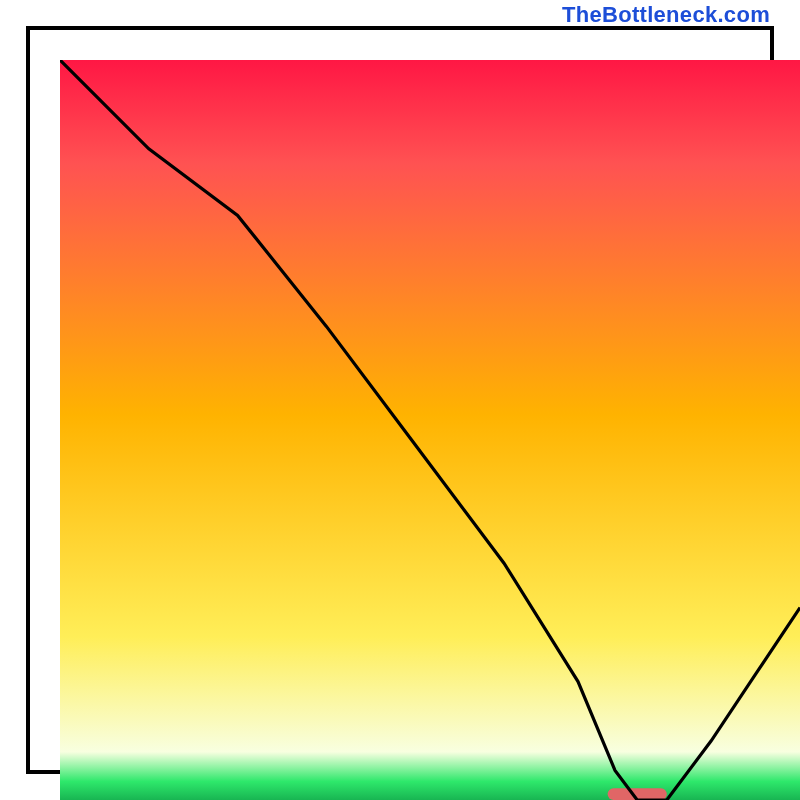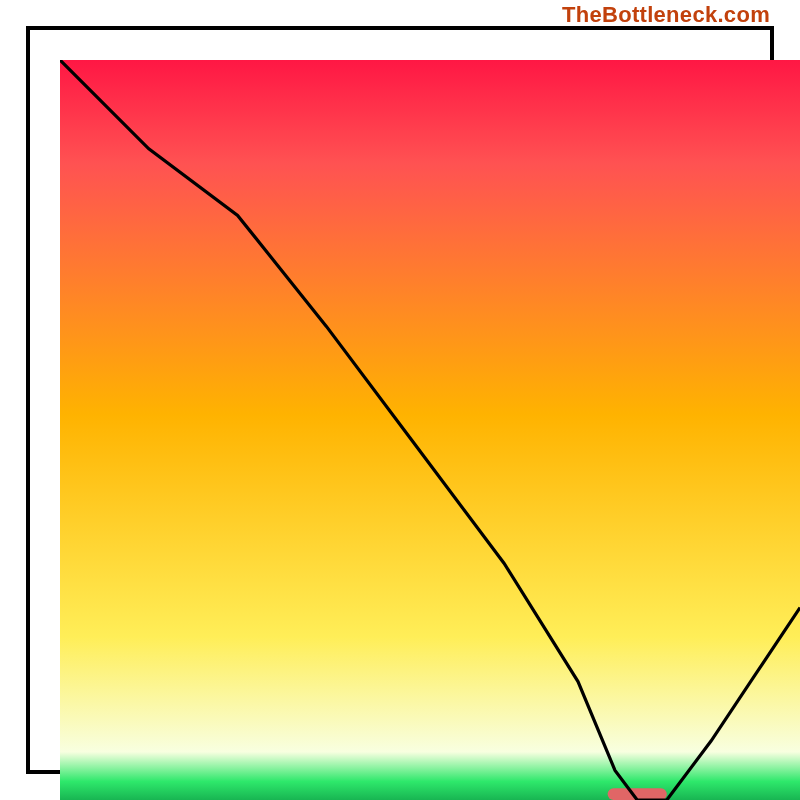--- a/index.html
+++ b/index.html
@@ -1,17 +1,17 @@
 <!DOCTYPE html>
 <html><head>
 <meta charset="utf-8">
 <style>
   html,body{margin:0;padding:0;width:800px;height:800px;background:#fff;font-family:Arial,Helvetica,sans-serif;overflow:hidden}
   .frame{position:absolute;left:26px;top:26px;width:748px;height:748px;border:4px solid #000;box-sizing:border-box}
-  .watermark{position:absolute;top:2px;right:30px;font-size:22px;font-weight:bold;color:#c2410c;letter-spacing:.3px}
+  .watermark{position:absolute;top:2px;right:30px;font-size:22px;font-weight:bold;color:#1d4ed8;letter-spacing:.3px}
   svg.plot{position:absolute;left:30px;top:30px;width:740px;height:740px}
   .curve{fill:none;stroke:#000;stroke-width:3.2}
   .marker{fill:#e06666;stroke:none}
 </style>
 </head>
 <body>
 
 <div class="frame">
   <svg class="plot" viewBox="0 0 740 740" preserveAspectRatio="none">
     <defs>

